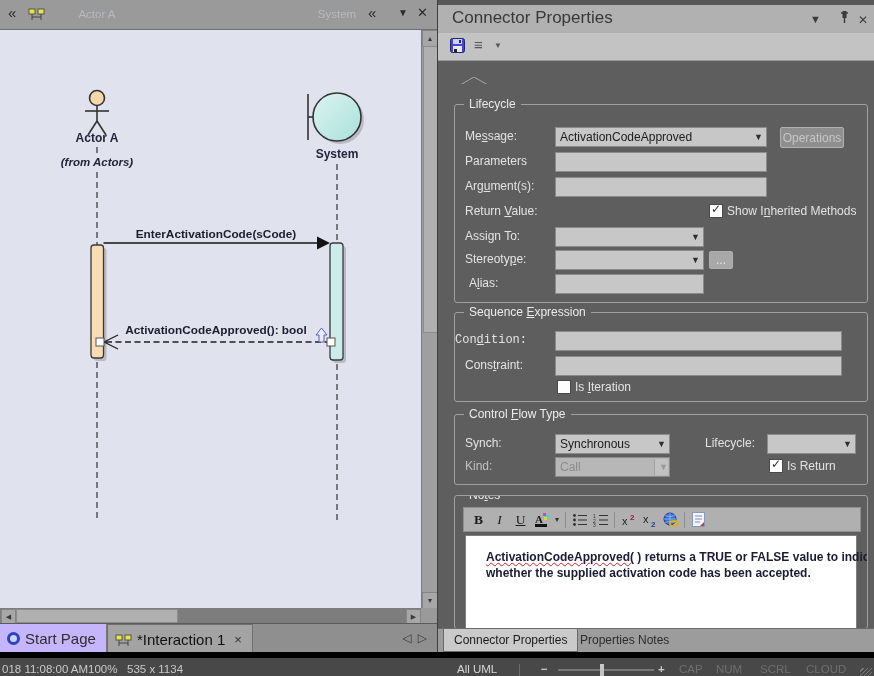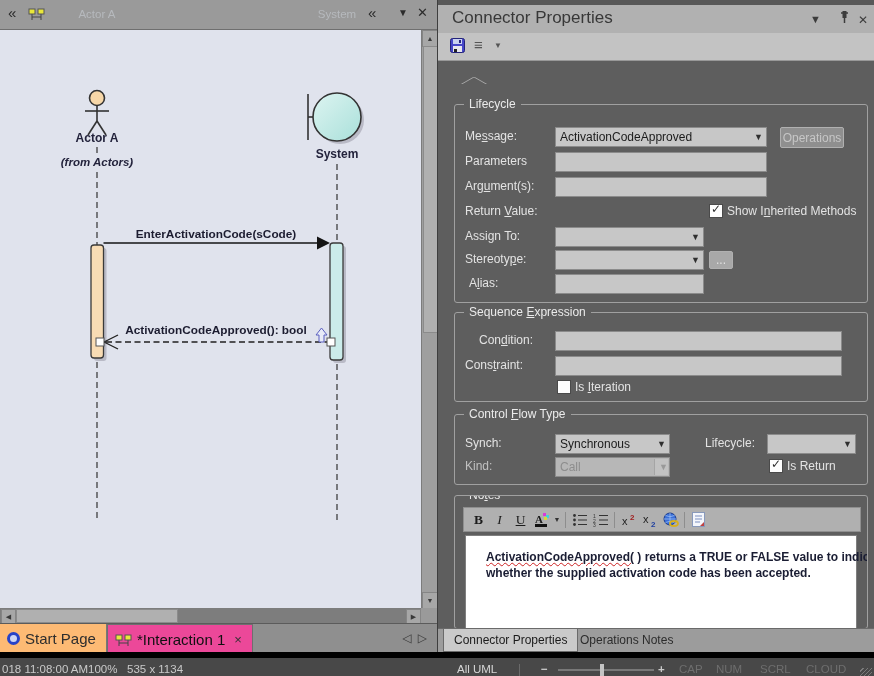--- a/index.html
+++ b/index.html
@@ -16,22 +16,22 @@
   
   #vscroll{left:421px;top:30px;width:16px;height:578px;background:#9f9f9f;border-left:1px solid #7c7c7c;}
   .sb-btn{background:#a7a7a7;border:1px solid #858585;display:flex;align-items:center;justify-content:center;
           font-size:7px;color:#3a3a3a;}
   .sb-thumb{background:#b0b0b0;border:1px solid #8b8b8b;}
   #hscroll{left:0;top:608px;width:421px;height:15px;background:#7d7d7d;}
   #sb-corner{left:421px;top:608px;width:16px;height:15px;background:#9a9a9a;}
 
   
   #doc-tabbar{left:0;top:623px;width:437px;height:29px;background:#8f8f8f;border-top:1px solid #5b5b5b;display:flex;align-items:stretch;}
-  .doc-tab{display:flex;align-items:center;padding:0 10px 0 7px;font-size:15px;color:#2e2e2e;background:#fdba74;border-right:1px solid #787878;}
-  .doc-tab.active{background:#ec4899;border:1px solid #6f6f6f;border-bottom:none;color:#101010;}
+  .doc-tab{display:flex;align-items:center;padding:0 10px 0 7px;font-size:15px;color:#2e2e2e;background:#c4b5fd;border-right:1px solid #787878;}
+  .doc-tab.active{background:#a3a3a3;border:1px solid #6f6f6f;border-bottom:none;color:#101010;}
   .tab-close{margin-left:9px;font-size:13px;color:#333;}
   .nav-arrows{position:absolute;right:4px;top:7px;font-size:12px;color:#3a3a3a;letter-spacing:6px;}
   #startpage-icon{width:13px;height:13px;border-radius:50%;border:3px solid #2743c8;background:#cdd6f5;margin-right:5px;box-sizing:border-box;}
   .seqicon{display:inline-block;position:relative;width:17px;height:13px;margin-right:5px;}
 
   
   #right-panel{left:437px;top:0;width:437px;height:652px;background:#5e5e5e;border-left:1px solid #3e3e3e;}
   #rp-topstrip{left:0;top:0;width:437px;height:5px;background:#585858;}
   #rp-title{left:0;top:5px;width:437px;height:28px;background:#b1b1b1;color:#383838;}
   #rp-title .t{position:absolute;left:14px;top:3px;font-size:17px;}
@@ -254,21 +254,21 @@
         </div>
         <div class="btn" style="left:254px;top:146px;width:22px;height:16px;background:#a8a8a8;color:#e2e2e2;">...</div>
 
         <div class="lbl" style="left:14px;top:171px;">A<u>l</u>ias:</div>
         <div class="field" style="left:100px;top:169px;width:139px;"></div>
       </div>
 
       <div class="grp" style="left:16px;top:228px;width:412px;height:88px;">
         <span class="legend">Sequence <u>E</u>xpression</span>
 
-        <div class="lbl" style="left:24px;top:20px;">Con<u>d</u>ition:</div>
+        <div class="lbl" style="left:0;top:20px;font-family:Liberation Mono, monospace;">Con<u>d</u>ition:</div>
         <div class="field" style="left:100px;top:18px;width:277px;"></div>
 
         <div class="lbl" style="left:10px;top:45px;">Cons<u>t</u>raint:</div>
         <div class="field" style="left:100px;top:43px;width:277px;"></div>
 
         <span class="cb" style="left:102px;top:67px;"></span>
         <div class="lbl" style="left:120px;top:67px;">Is <u>I</u>teration</div>
       </div>
 
       <div class="grp" style="left:16px;top:330px;width:412px;height:69px;">
@@ -366,21 +366,21 @@
 
         <div id="notes-white" style="left:10px;top:39px;width:390px;height:92px;">
           <div style="position:absolute;left:20px;top:14px;white-space:nowrap;"><span class="squig">ActivationCodeApproved(</span><span> ) returns a TRUE or FALSE value to indicate</span></div>
           <div style="position:absolute;left:20px;top:30px;white-space:nowrap;">whether the supplied activation code has been accepted.</div>
         </div>
       </div>
     </div>
 
     <div class="abs" id="rp-tabs">
       <div class="rp-tab active" style="left:5px;">Connector Properties</div>
-      <div class="rp-tab" style="left:132px;">Operations Notes</div>
+      <div class="rp-tab" style="left:132px;">Properties Notes</div>
     </div>
   </div>
 
   <div class="abs" id="statusbar">
     <div class="s" style="left:2px;">018 11:08:00 AM</div>
     <div class="s" style="left:88px;">100%</div>
     <div class="s" style="left:127px;">535 x 1134</div>
     <div class="s" style="left:457px;color:#d6d6d6;">All UML</div>
     <div class="abs" style="left:519px;top:6px;width:1px;height:12px;background:#6a6a6a;"></div>
     <div class="s" style="left:541px;font-weight:bold;">−</div>

